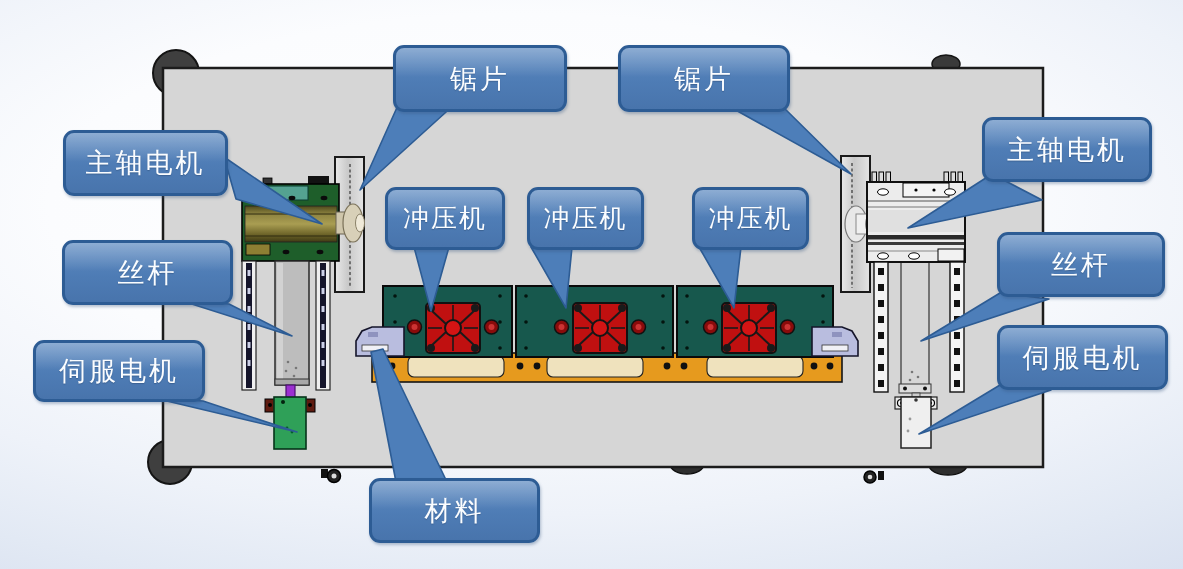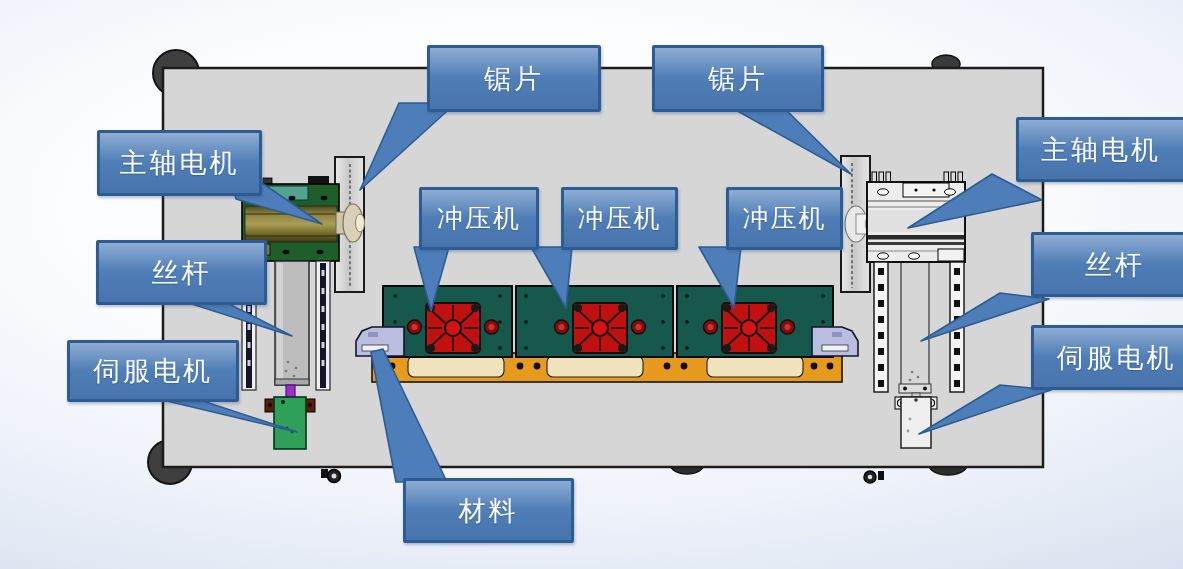--- a/index.html
+++ b/index.html
@@ -10,31 +10,30 @@
     background:
       radial-gradient(ellipse 95% 80% at 44% 36%, #ffffff 0%, #fbfcfe 42%, #eef2f9 68%, #e2e9f4 86%, #d9e1f0 100%);
     font-family:"Liberation Serif","DejaVu Serif",serif;
   }
   .machine-svg{position:absolute;left:0;top:0;z-index:1;}
   .callout{
     position:absolute;z-index:3;
     display:flex;align-items:center;justify-content:center;
     box-sizing:border-box;
     border:3px solid #2d5c94;
-    border-radius:2px;
+    border-radius:11px;
     background-image:
       linear-gradient(180deg, rgba(255,255,255,.30) 0%, rgba(255,255,255,0) 48%),
       linear-gradient(180deg,#5c89c0 0%, #4e7cb5 55%, #4874ac 100%);
     color:#fbfdff;
     font-size:27px;
     letter-spacing:3px;
     box-shadow:1px 2px 3px rgba(55,85,125,.35);
     text-shadow:0 1px 1px rgba(30,55,90,.35);
     user-select:none;
-    margin-left:34px;
   }
 </style>
 </head>
 <body>
 
 <div class="page">
 
 <svg class="machine-svg" width="1183" height="569" viewBox="0 0 1183 569">
   <defs>
     <linearGradient id="olive" x1="0" y1="0" x2="0" y2="1">

